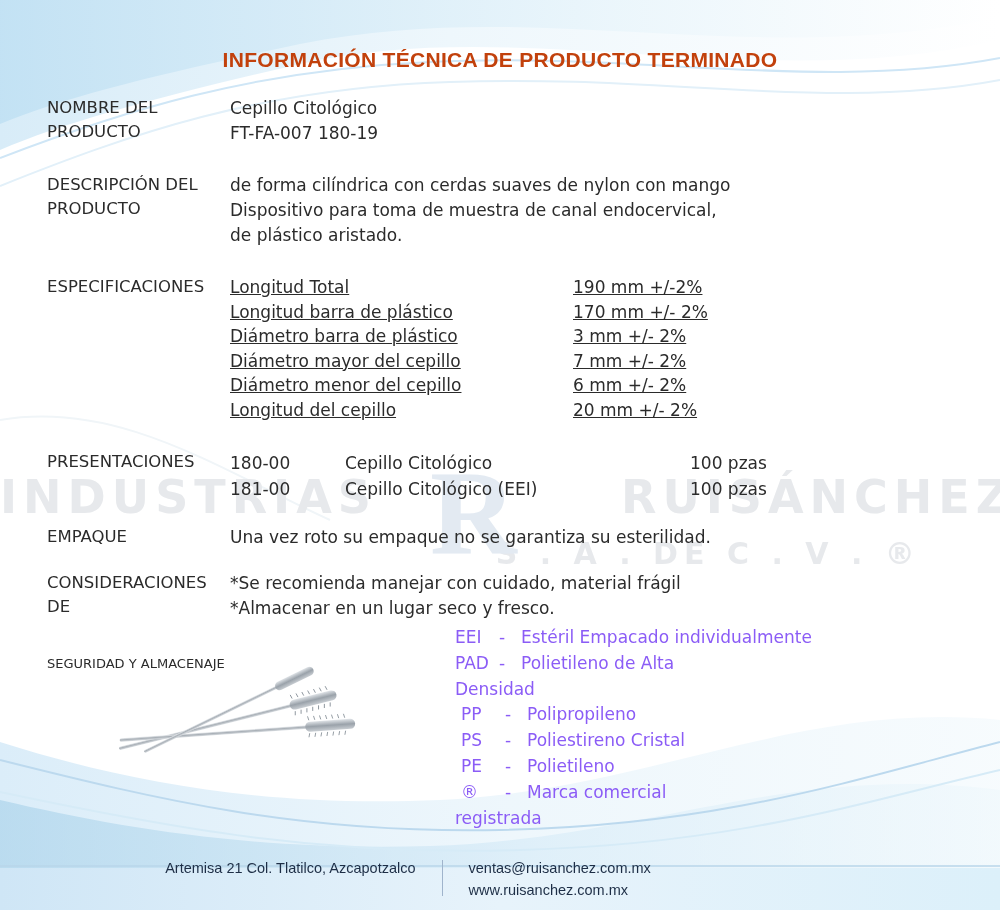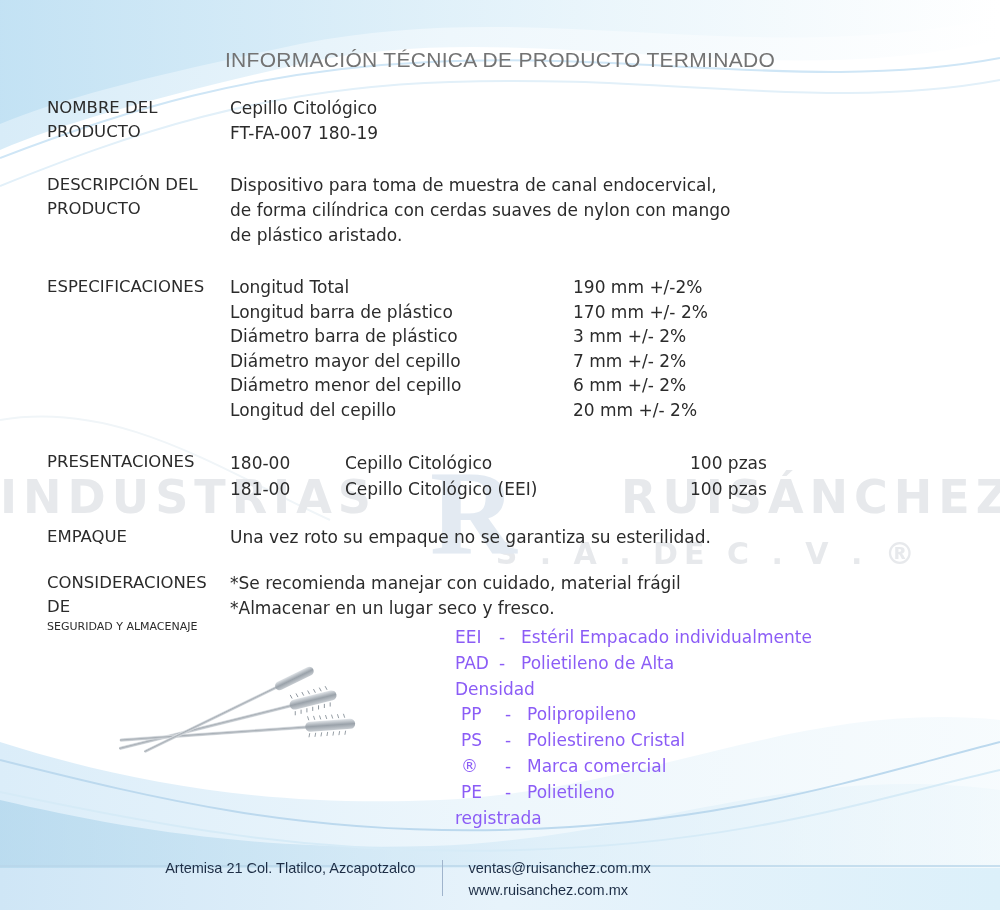--- a/index.html
+++ b/index.html
@@ -69,22 +69,22 @@
   }
 
   
   .title {
     position: absolute;
     top: 48px;
     left: 0;
     width: 1000px;
     text-align: center;
     font-size: 21px;
-    font-weight: normal;
-    color: #737373;
+    font-weight: bold;
+    color: #c2410c;
     font-family: "Liberation Sans", sans-serif;
     letter-spacing: 0.3px;
   }
 
   
   .content {
     position: absolute;
     top: 96px;
     left: 0;
     width: 1000px;
@@ -97,39 +97,41 @@
   .label {
     width: 230px;
     padding-left: 47px;
     box-sizing: border-box;
     font-size: 16.5px;
     color: #2b2b2b;
     line-height: 1.45;
     flex: 0 0 230px;
   }
   .label .small {
-    font-size: 11px;
+    font-size: 13px;
+    margin-top: 36px;
   }
   .value {
     font-size: 17px;
     color: #2b2b2b;
     line-height: 1.45;
     flex: 1 1 auto;
   }
   .value .line {
     white-space: nowrap;
   }
 
   
   .spec-table {
     display: table;
     border-collapse: collapse;
   }
   .spec-row {
     display: table-row;
+    text-decoration: underline;
   }
   .spec-name, .spec-val {
     display: table-cell;
     font-size: 17px;
     color: #2b2b2b;
     line-height: 1.44;
     padding: 0;
     white-space: nowrap;
   }
   .spec-name {
@@ -296,22 +298,22 @@
     </div>
 
     <div class="gap-lg"></div>
 
     <div class="row">
       <div class="label">
         <div>DESCRIPCIÓN DEL</div>
         <div>PRODUCTO</div>
       </div>
       <div class="value">
+        <div class="line">de forma cilíndrica con cerdas suaves de nylon con mango</div>
         <div class="line">Dispositivo para toma de muestra de canal endocervical,</div>
-        <div class="line">de forma cilíndrica con cerdas suaves de nylon con mango</div>
         <div class="line">de plástico aristado.</div>
       </div>
     </div>
 
     <div class="gap-lg"></div>
 
     <div class="row">
       <div class="label">ESPECIFICACIONES</div>
       <div class="value">
         <div class="spec-table">
@@ -395,24 +397,24 @@
     <div class="lrow">
       <span>Densidad</span>
     </div>
     <div class="lrow">
       <span class="abbr" style="padding-left:6px">PP</span><span class="dash">-</span><span>Polipropileno</span>
     </div>
     <div class="lrow">
       <span class="abbr" style="padding-left:6px">PS</span><span class="dash">-</span><span>Poliestireno Cristal</span>
     </div>
     <div class="lrow">
+      <span class="abbr" style="padding-left:6px">PE</span><span class="dash">-</span><span>Polietileno</span>
+    </div>
+    <div class="lrow">
       <span class="abbr" style="padding-left:6px">®</span><span class="dash">-</span><span>Marca comercial</span>
-    </div>
-    <div class="lrow">
-      <span class="abbr" style="padding-left:6px">PE</span><span class="dash">-</span><span>Polietileno</span>
     </div>
     <div class="lrow">
       <span>registrada</span>
     </div>
   </div>
 
   <div class="photo">
     <svg width="290" height="110" viewBox="0 0 290 110" xmlns="http://www.w3.org/2000/svg">
       <defs>
         <linearGradient id="rod" x1="0" y1="0" x2="0" y2="1">

